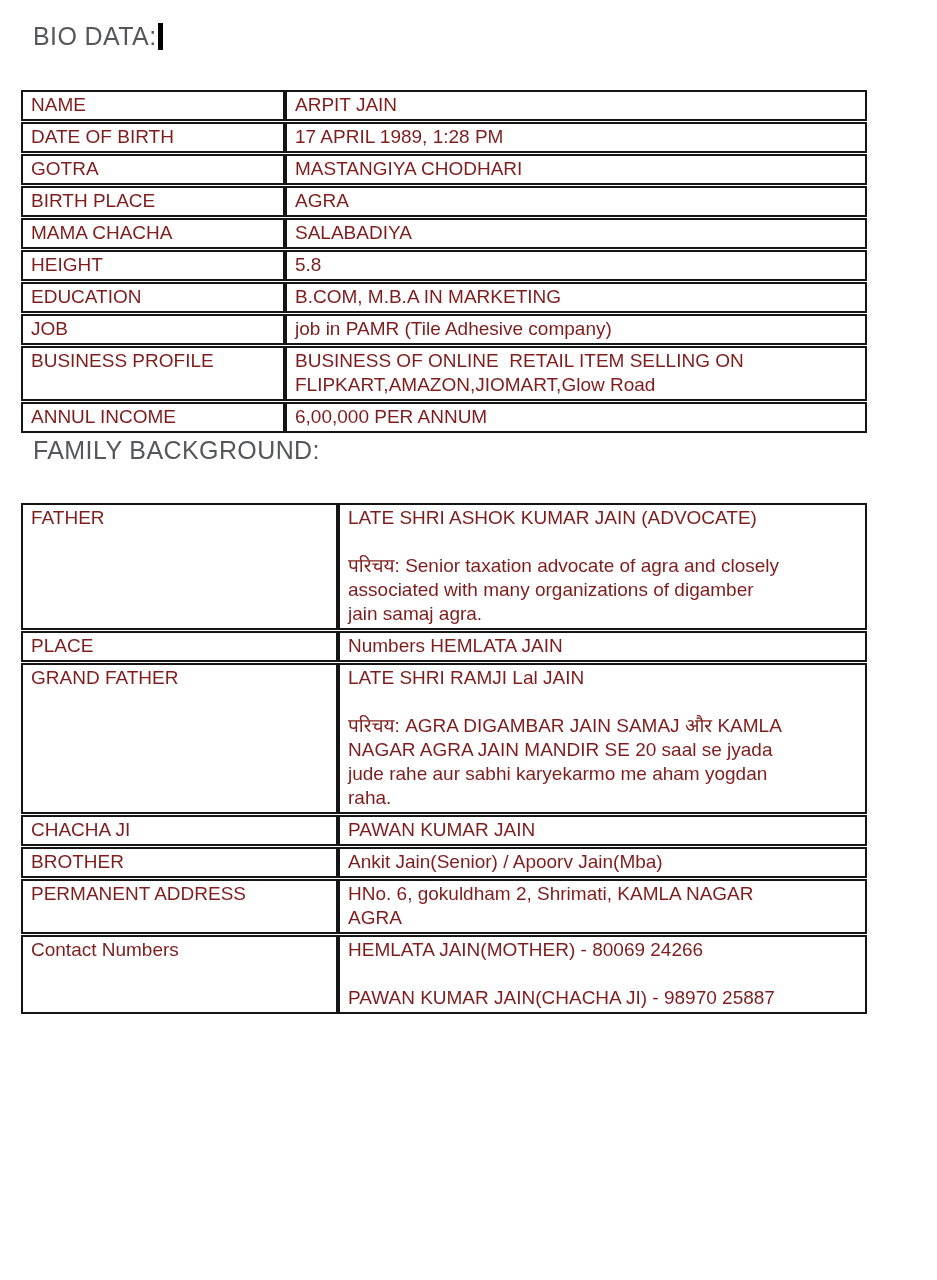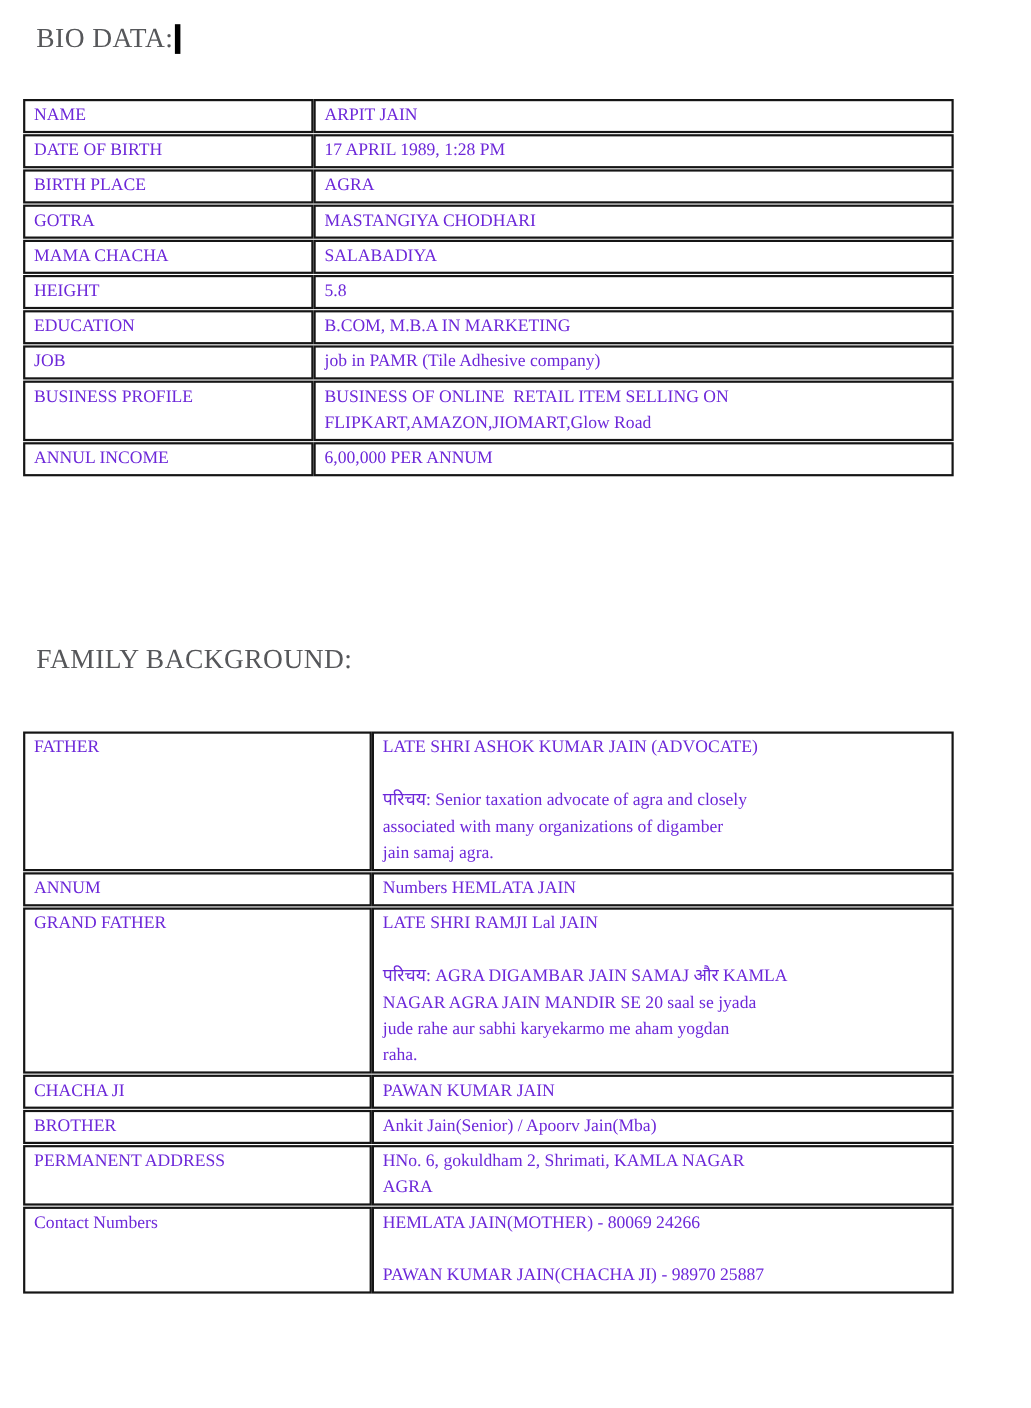--- a/index.html
+++ b/index.html
@@ -12,58 +12,56 @@
     height: 1280px;
     overflow: hidden;
     font-family: "Liberation Sans", sans-serif;
     color: #1b1b1b;
   }
   .page {
     width: 937px;
     height: 1120px;
     background: #ffffff;
     position: relative;
-    font-family: Liberation Serif, serif;
   }
   .doc-heading {
     margin: 0 0 0 33px;
     padding-top: 20px;
     font-size: 25px;
     font-weight: 400;
     color: #56575a;
     letter-spacing: 0.4px;
     line-height: 32px;
   }
   .doc-heading.family {
     padding-top: 0;
-    margin-top: 150px;
   }
   .caret {
     display: inline-block;
     width: 5px;
     height: 27px;
     background: #000000;
     vertical-align: text-bottom;
     margin-left: 1px;
   }
   table.biodata {
     margin-left: 21px;
     width: 846px;
     table-layout: fixed;
     border-collapse: separate;
     border-spacing: 0 1px;
   }
   #bio-table { margin-top: 37px; }
-  #family-table { margin-top: 48px; }
+  #family-table { margin-top: 36px; }
   table.biodata td {
     border: 2px solid #151515;
     padding: 1px 8px 2px 8px;
-    font-size: 16px;
+    font-size: 19px;
     line-height: 24px;
-    color: #6d28d9;
+    color: #7f1d1d;
     vertical-align: top;
     white-space: pre-wrap;
     word-wrap: break-word;
   }
 </style>
 </head>
 <body>
 
 <div class="page">
 
@@ -77,26 +75,26 @@
     <tbody>
         <tr>
           <td>NAME</td>
           <td>ARPIT JAIN</td>
         </tr>
         <tr>
           <td>DATE OF BIRTH</td>
           <td>17 APRIL 1989, 1:28 PM</td>
         </tr>
         <tr>
+          <td>GOTRA</td>
+          <td>MASTANGIYA CHODHARI</td>
+        </tr>
+        <tr>
           <td>BIRTH PLACE</td>
           <td>AGRA</td>
-        </tr>
-        <tr>
-          <td>GOTRA</td>
-          <td>MASTANGIYA CHODHARI</td>
         </tr>
         <tr>
           <td>MAMA CHACHA</td>
           <td>SALABADIYA</td>
         </tr>
         <tr>
           <td>HEIGHT</td>
           <td>5.8</td>
         </tr>
         <tr>
@@ -129,21 +127,21 @@
     <tbody>
         <tr>
           <td>FATHER</td>
           <td>LATE SHRI ASHOK KUMAR JAIN (ADVOCATE)
 
 परिचय: Senior taxation advocate of agra and closely
 associated with many organizations of digamber
 jain samaj agra.</td>
         </tr>
         <tr>
-          <td>ANNUM</td>
+          <td>PLACE</td>
           <td>Numbers HEMLATA JAIN</td>
         </tr>
         <tr>
           <td>GRAND FATHER</td>
           <td>LATE SHRI RAMJI Lal JAIN
 
 परिचय: AGRA DIGAMBAR JAIN SAMAJ और KAMLA
 NAGAR AGRA JAIN MANDIR SE 20 saal se jyada
 jude rahe aur sabhi karyekarmo me aham yogdan
 raha.</td>

